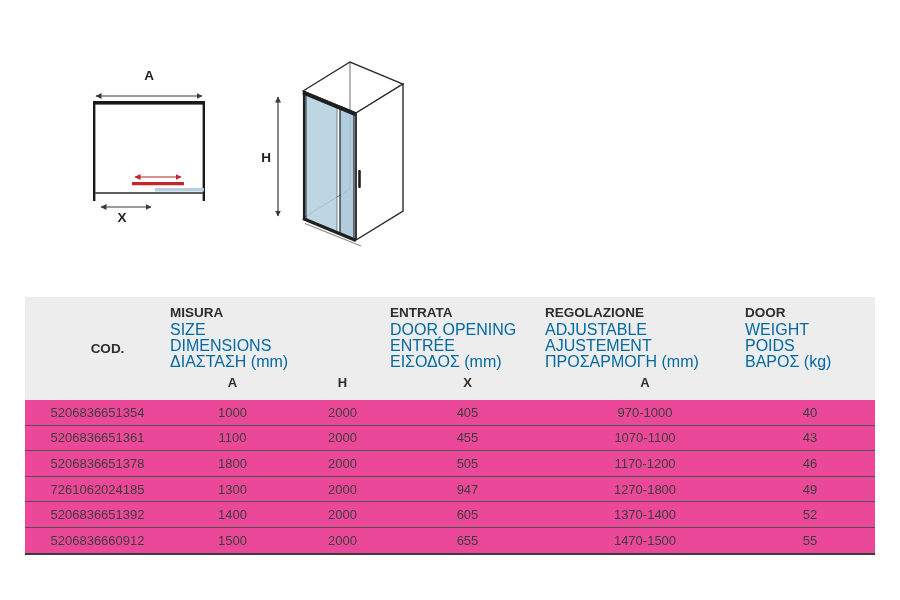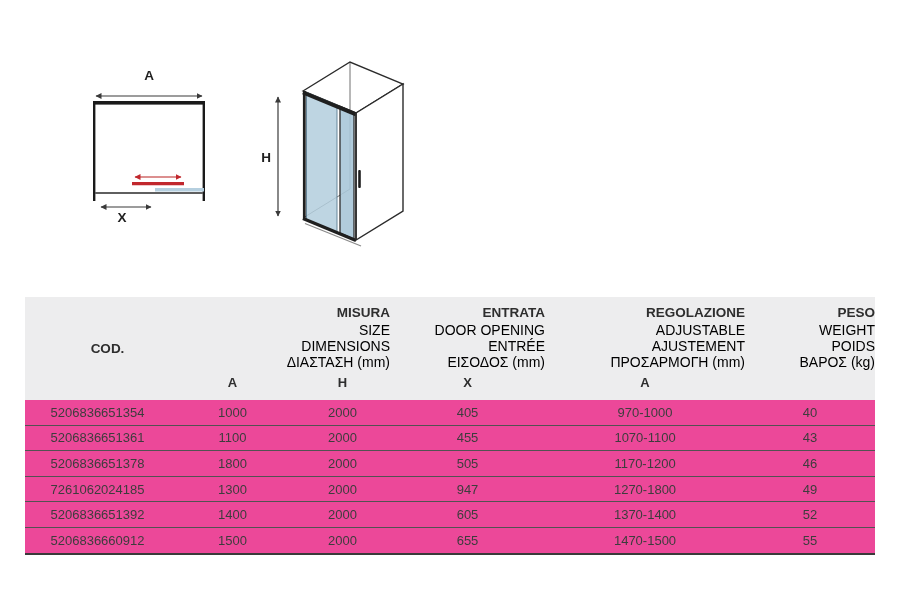--- a/index.html
+++ b/index.html
@@ -11,22 +11,22 @@
   svg text{font-family:"Liberation Sans", sans-serif;}
 
   table.spec{
     position:absolute;left:25px;top:297px;width:850px;
     border-collapse:collapse;table-layout:fixed;
   }
   table.spec th, table.spec td{padding:0;}
   thead th{background:#ededee;vertical-align:top;font-weight:normal;}
   thead tr.main-row th{height:78px;}
   thead tr.sub-row th{height:25px;vertical-align:top;}
-  .h-title{font-size:13.5px;font-weight:700;color:#2e2e2e;padding-top:8px;line-height:16.5px;text-align:right;}
-  .h-line{font-size:14px;color:#000000;line-height:16.3px;text-align:right;}
+  .h-title{font-size:13.5px;font-weight:700;color:#2e2e2e;padding-top:8px;line-height:16.5px;text-align:left;}
+  .h-line{font-size:16px;color:#0369a1;line-height:16.3px;text-align:left;}
   .cod-cell{vertical-align:middle !important;}
   .cod-title{font-size:13.5px;font-weight:700;color:#2e2e2e;text-align:center;margin-left:20px;}
   .sub-label{font-size:13px;font-weight:700;color:#2e2e2e;text-align:center;padding-top:1px;}
   tbody td{
     height:24.6px;font-size:13px;color:#3d3d3d;text-align:center;
     border-bottom:1.5px solid #525252;background:#ec4899;
   }
   tbody tr:last-child td{border-bottom:2.2px solid #3a3a3a;}
 </style>
 </head>
@@ -112,21 +112,21 @@
         <div class="h-line">ENTRÉE</div>
         <div class="h-line">ΕΙΣΟΔΟΣ (mm)</div>
       </th>
       <th>
         <div class="h-title">REGOLAZIONE</div>
         <div class="h-line">ADJUSTABLE</div>
         <div class="h-line">AJUSTEMENT</div>
         <div class="h-line">ΠΡΟΣΑΡΜΟΓΗ (mm)</div>
       </th>
       <th rowspan="2">
-        <div class="h-title">PESO</div>
+        <div class="h-title">DOOR</div>
         <div class="h-line">WEIGHT</div>
         <div class="h-line">POIDS</div>
         <div class="h-line">ΒΑΡΟΣ (kg)</div>
       </th>
     </tr>
     <tr class="sub-row">
       <th class="sub-label">A</th>
       <th class="sub-label">H</th>
       <th class="sub-label">X</th>
       <th class="sub-label">A</th>

